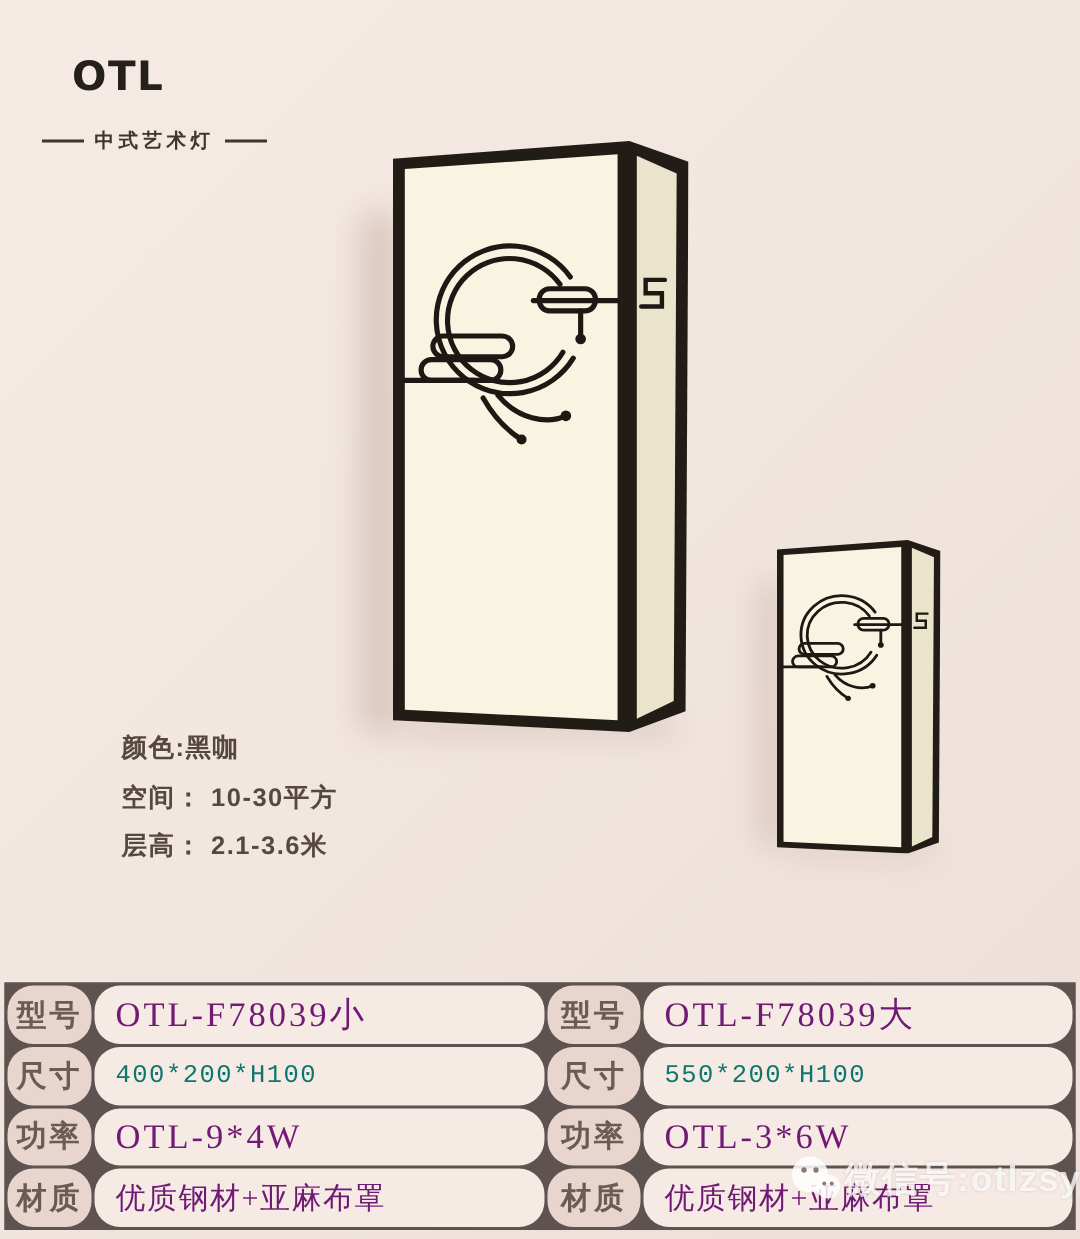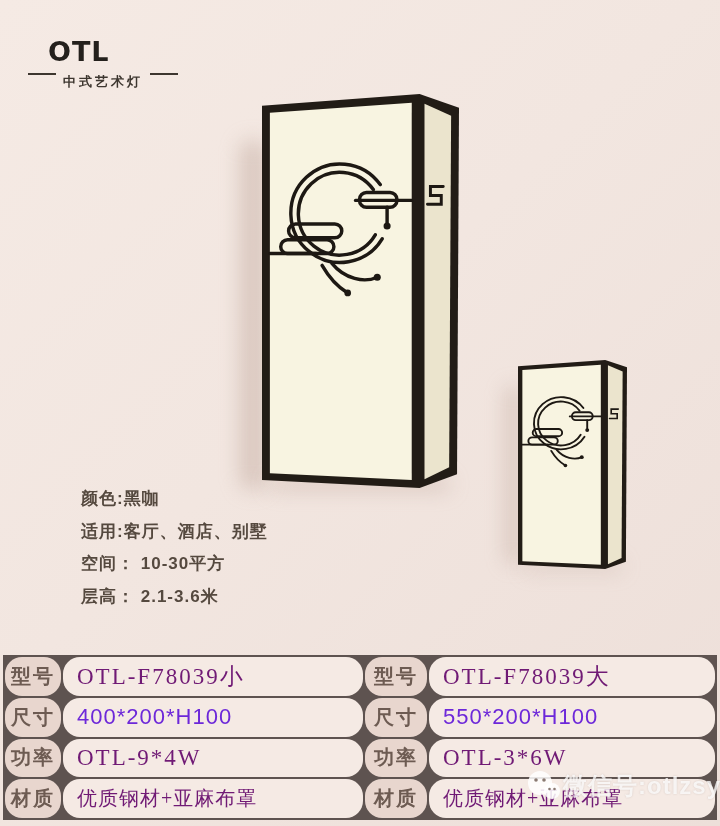--- a/index.html
+++ b/index.html
@@ -6,21 +6,21 @@
   html,body { background:#ddd; }
   .page {
     position:relative; width:720px; height:826px; overflow:hidden;
     background:linear-gradient(135deg,#f5eae4 0%,#f2e6e0 45%,#eddfd9 100%);
     font-family:"Liberation Sans", sans-serif;
   }
   
   .brand { position:absolute; left:28px; top:36px; width:150px; text-align:center; }
   .logo { font-family:"DejaVu Sans", sans-serif; font-weight:800; font-size:27px;
           letter-spacing:1px; color:#24201c; text-align:left; padding-left:20px; }
-  .tagline { margin-top:6px; display:flex; justify-content:center; gap:7px; }
+  .tagline { margin-top:18px; display:flex; align-items:center; justify-content:center; gap:7px; }
   .tagline .dash { display:inline-block; width:30px; height:0; border-top:2px solid #3d362f; }
   .tagline .tagline-text { font-size:13px; font-weight:700; color:#3d362f; letter-spacing:3px; white-space:nowrap; }
   
   .lamp-shadow { position:absolute; background:rgba(176,146,134,0.38); filter:blur(10px); border-radius:12px; }
   .shadow-large { left:240px; top:140px; width:26px; height:350px; }
   .shadow-large-b { left:270px; top:478px; width:180px; height:12px; }
   .shadow-small { left:506px; top:386px; width:15px; height:178px; }
   .shadow-small-b { left:524px; top:562px; width:98px; height:8px; }
   
   .lamp { position:absolute; }
@@ -36,21 +36,21 @@
     display:grid; grid-template-columns:56px 300px 62px 1fr;
     grid-template-rows:repeat(4,1fr);
     background:#5e5350; border:2px solid #5e5350; gap:2px;
   }
   .spec .cell { display:flex; align-items:center; overflow:hidden;border-radius:17px; }
   .spec .hd { background:#e8d6ce; justify-content:center;
               font-size:20px; font-weight:800; color:#6d5b52; letter-spacing:2px; }
   .spec .val { background:#f5eae4; padding-left:14px;
                font-family:"Liberation Serif", serif; font-size:23px;
                color:#701a75; letter-spacing:2px; white-space:nowrap; }
-  .spec .val.sans { font-family:Liberation Sans, sans-serif; font-size:22px; letter-spacing:1px; color:#6d28d9; }
+  .spec .val.sans { font-family:Liberation Mono, monospace; font-size:17px; letter-spacing:1px; color:#0f766e; }
   .spec .val.cjk { font-size:20px; letter-spacing:1px; }
   
   .watermark { position:absolute; left:527px; top:770px; display:flex; align-items:center; gap:2px; z-index:5; }
   .watermark .wm-text { font-size:24px; font-weight:700; color:rgba(255,255,255,0.78);
                         letter-spacing:1px; white-space:nowrap;
                         text-shadow:0 0 2px rgba(120,100,95,0.25); }
 </style>
 </head>
 <body>
 
@@ -105,21 +105,20 @@
 
   <svg class="lamp lamp-large" viewBox="0 0 200 400" preserveAspectRatio="none">
     <use href="#lamp-shape"></use>
   </svg>
   <svg class="lamp lamp-small" viewBox="0 0 200 400" preserveAspectRatio="none">
     <use href="#lamp-shape"></use>
   </svg>
 
   <div class="info">
     <p>颜色:黑咖</p>
-    <p>适用:客厅、酒店、别墅</p>
     <p>空间： 10-30平方</p>
     <p>层高： 2.1-3.6米</p>
   </div>
 
   <div class="spec">
     <div class="cell hd">型号</div>
     <div class="cell val">OTL-F78039小</div>
     <div class="cell hd">型号</div>
     <div class="cell val">OTL-F78039大</div>
 

